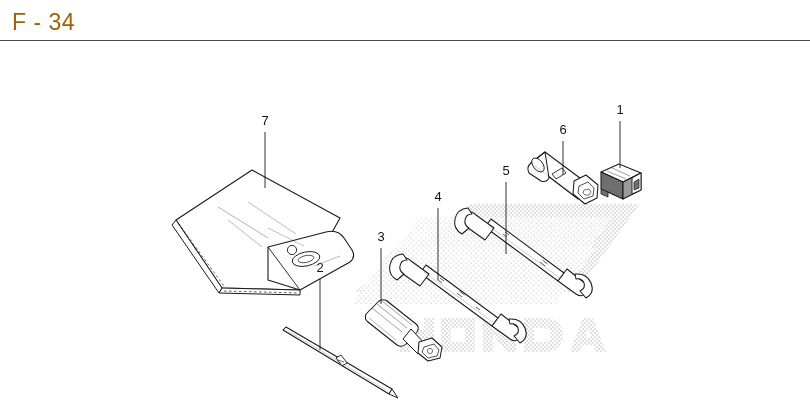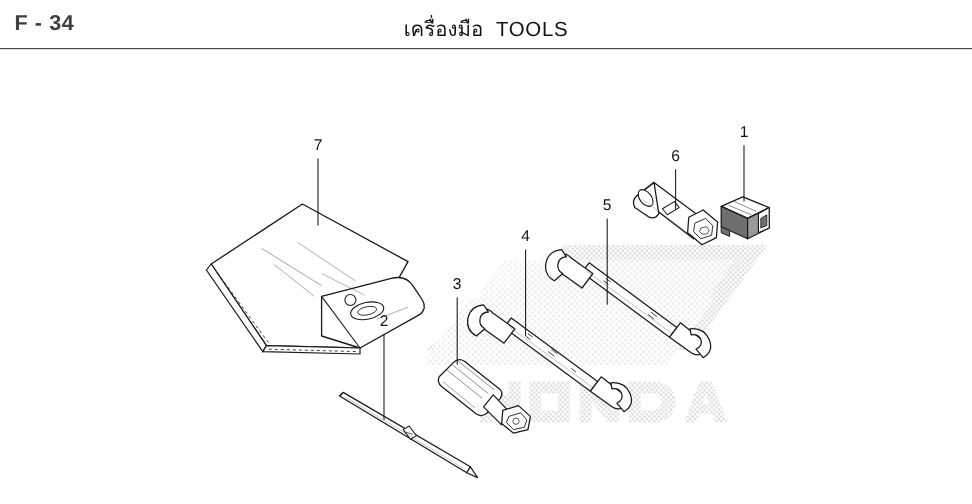--- a/index.html
+++ b/index.html
@@ -20,24 +20,24 @@
   #header {
     position: absolute;
     left: 0; top: 0;
     width: 810px;
     height: 42px;
   }
   #page-code {
     position: absolute;
     left: 12px;
     top: 9px;
-    font-size: 18px;
-    font-weight: bold;
+    font-size: 23px;
+    font-weight: normal;
     letter-spacing: 0.5px;
-    color: #404040;
+    color: #a16207;
     white-space: pre;
   }
   #title-group {
     position: absolute;
     left: 0;
     top: 10px;
     width: 810px;
     text-align: center;
     font-size: 17px;
     color: #151515;
@@ -79,23 +79,20 @@
     fill: #151515;
     text-anchor: middle;
   }
 </style>
 </head>
 <body>
 
 <div id="header">
   <div id="page-code">F - 34</div>
 
-  <div id="title-group">
-    <span class="thai">เครื่องมือ</span><span class="latin">&nbsp;&nbsp;</span><span class="latin">TOOLS</span>
-  </div>
 
   <div id="header-rule"></div>
 </div>
 
 <div id="diagram">
 <svg width="810" height="378" viewBox="0 0 810 378" xmlns="http://www.w3.org/2000/svg">
 
   <defs>
 
     <pattern id="halftone" width="4" height="4" patternUnits="userSpaceOnUse">

